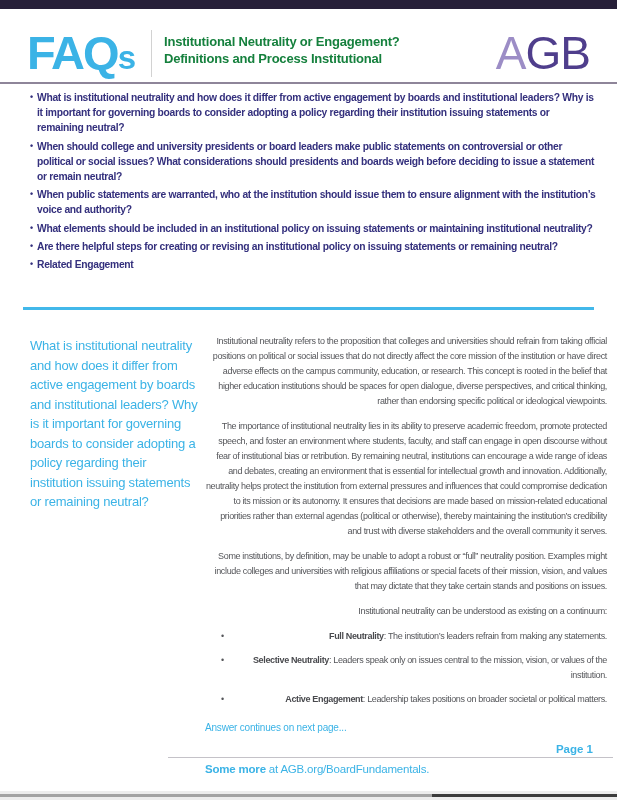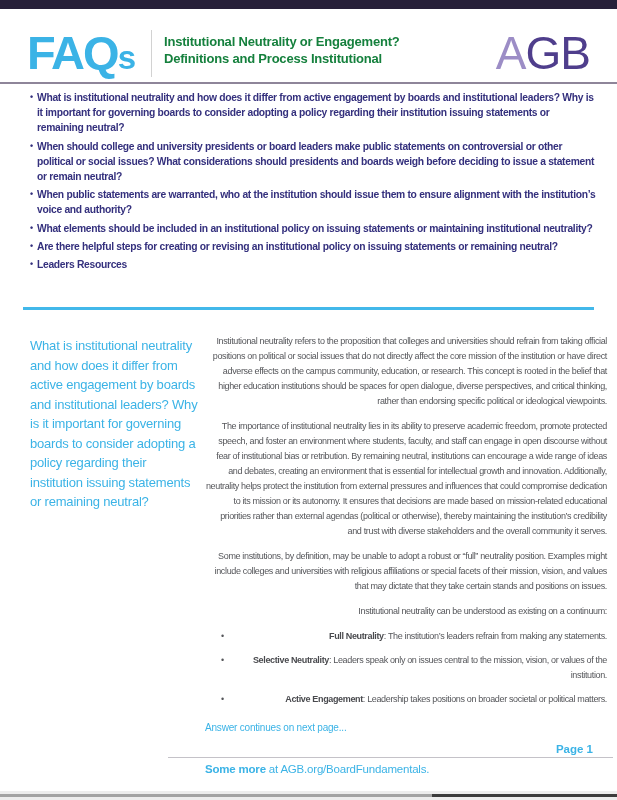--- a/index.html
+++ b/index.html
@@ -74,21 +74,21 @@
     <span class="agb-a">A</span><span class="agb-gb">GB</span>
   </div>
   <div class="header-rule"></div>
 
   <ul class="toc">
     <li><span class="mk">•</span><span>What is institutional neutrality and how does it differ from active engagement by boards and institutional leaders? Why is it important for governing boards to consider adopting a policy regarding their institution issuing statements or remaining neutral?</span></li>
     <li><span class="mk">•</span><span>When should college and university presidents or board leaders make public statements on controversial or other political or social issues? What considerations should presidents and boards weigh before deciding to issue a statement or remain neutral?</span></li>
     <li><span class="mk">•</span><span>When public statements are warranted, who at the institution should issue them to ensure alignment with the institution’s voice and authority?</span></li>
     <li><span class="mk">•</span><span>What elements should be included in an institutional policy on issuing statements or maintaining institutional neutrality?</span></li>
     <li><span class="mk">•</span><span>Are there helpful steps for creating or revising an institutional policy on issuing statements or remaining neutral?</span></li>
-    <li><span class="mk">•</span><span>Leaders Resources</span></li>
+    <li><span class="mk">•</span><span>Related Engagement</span></li>
   </ul>
   <div class="toc-rule"></div>
 
   <div class="sidebar-q">What is institutional neutrality and how does it differ from active engagement by boards and institutional leaders? Why is it important for governing boards to consider adopting a policy regarding their institution issuing statements or remaining neutral?</div>
 
   <div class="body-col">
     <p>Institutional neutrality refers to the proposition that colleges and universities should refrain from taking official positions on political or social issues that do not directly affect the core mission of the institution or have direct adverse effects on the campus community, education, or research. This concept is rooted in the belief that higher education institutions should be spaces for open dialogue, diverse perspectives, and critical thinking, rather than endorsing specific political or ideological viewpoints.</p>
     <p>The importance of institutional neutrality lies in its ability to preserve academic freedom, promote protected speech, and foster an environment where students, faculty, and staff can engage in open discourse without fear of institutional bias or retribution. By remaining neutral, institutions can encourage a wide range of ideas and debates, creating an environment that is essential for intellectual growth and innovation. Additionally, neutrality helps protect the institution from external pressures and influences that could compromise dedication to its mission or its autonomy. It ensures that decisions are made based on mission-related educational priorities rather than external agendas (political or otherwise), thereby maintaining the institution’s credibility and trust with diverse stakeholders and the overall community it serves.</p>
     <p>Some institutions, by definition, may be unable to adopt a robust or “full” neutrality position. Examples might include colleges and universities with religious affiliations or special facets of their mission, vision, and values that may dictate that they take certain stands and positions on issues.</p>
     <p>Institutional neutrality can be understood as existing on a continuum:</p>

